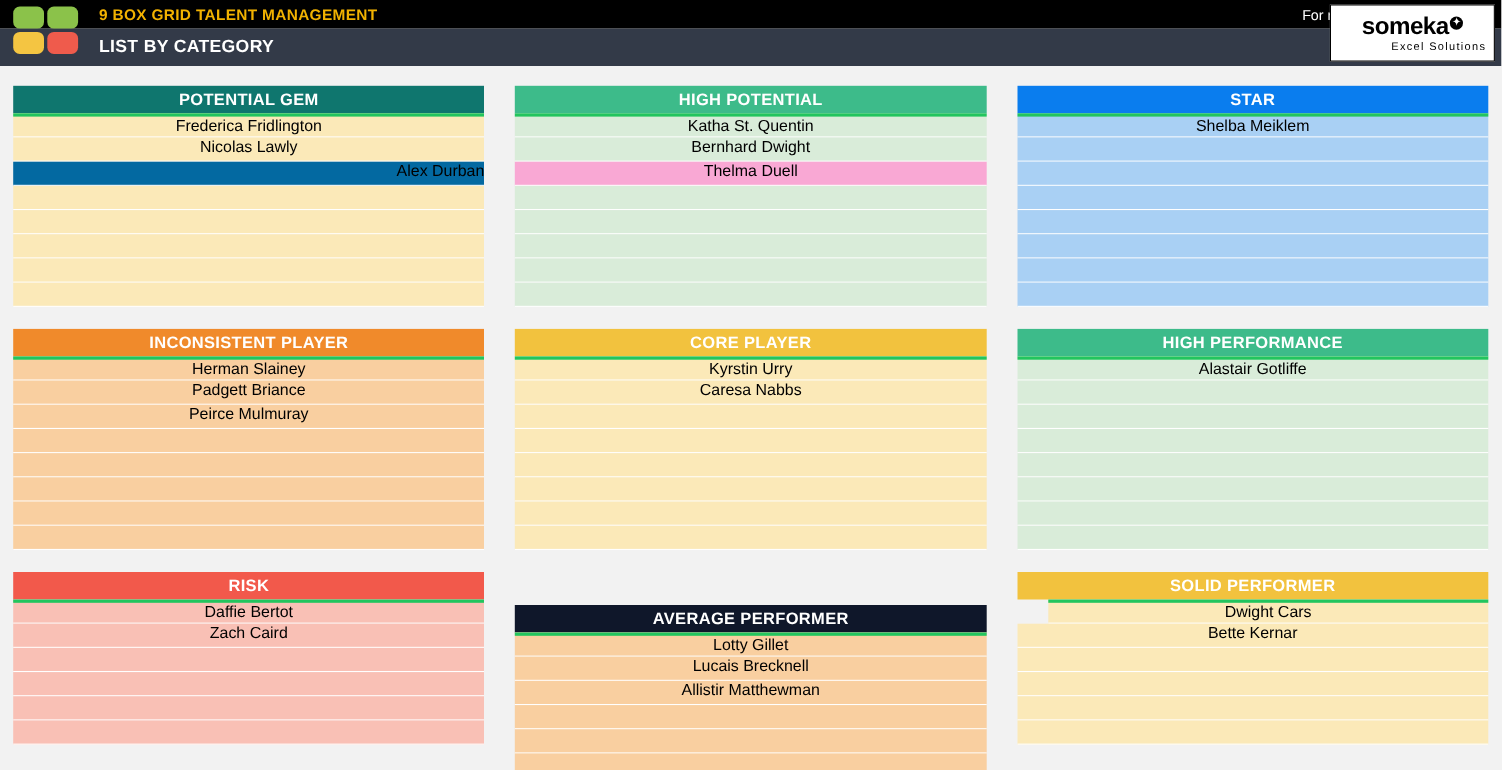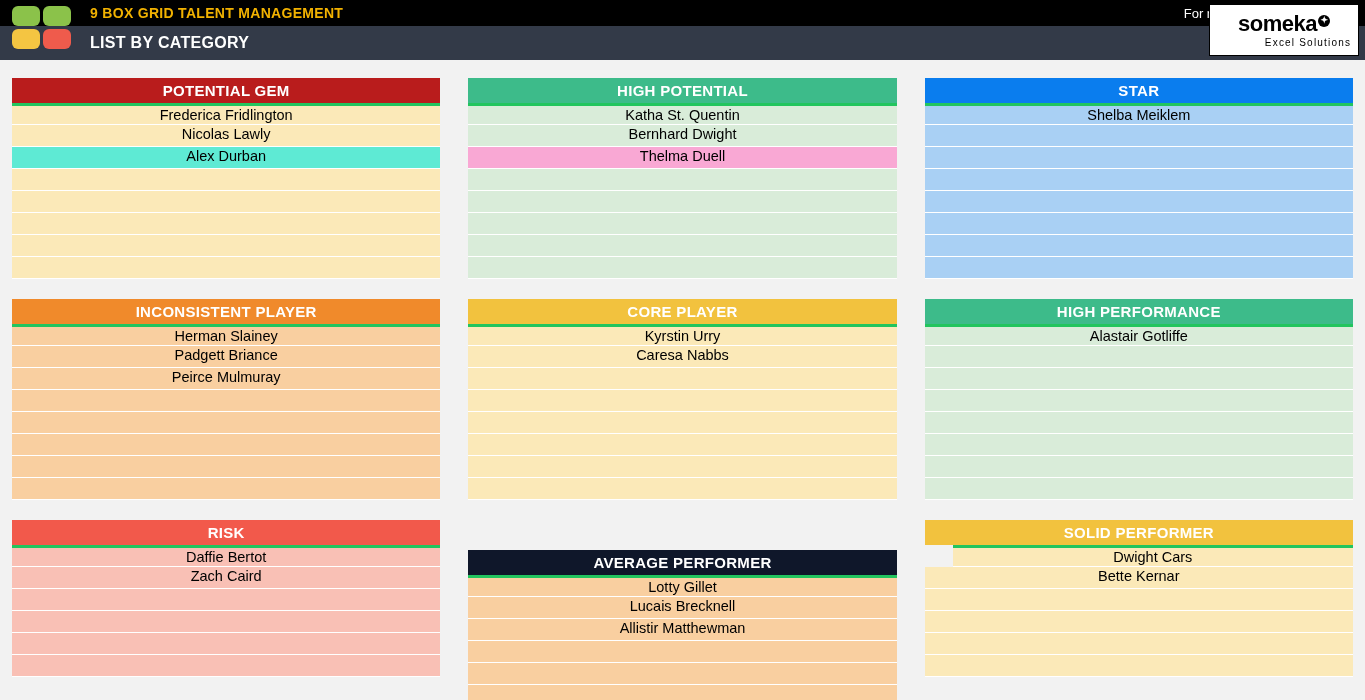--- a/index.html
+++ b/index.html
@@ -162,25 +162,25 @@
     <div class="logo-main">
       <span>someka</span>
         <sup>✦</sup>
     </div>
     <div class="logo-sub">Excel Solutions</div>
   </div>
 </div>
 
 <div class="grid">
     <div class="card">
-      <div class="card-header" style="background: #b91c1c;">POTENTIAL GEM</div>
+      <div class="card-header" style="background: #0f766e;">POTENTIAL GEM</div>
       <div class="rows">
         <div class="row" style="background: rgb(251, 233, 184);">Frederica Fridlington</div>
         <div class="row" style="background: rgb(251, 233, 184);">Nicolas Lawly</div>
-        <div class="row" style="background: #5eead4;">Alex Durban</div>
+        <div class="row" style="background: #0369a1; text-align: right;">Alex Durban</div>
         <div class="row" style="background: rgb(251, 233, 184);"></div>
         <div class="row" style="background: rgb(251, 233, 184);"></div>
         <div class="row" style="background: rgb(251, 233, 184);"></div>
         <div class="row" style="background: rgb(251, 233, 184);"></div>
         <div class="row" style="background: rgb(251, 233, 184);"></div>
       </div>
     </div>
     <div class="card">
       <div class="card-header" style="background: rgb(61, 187, 138);">HIGH POTENTIAL</div>
       <div class="rows">

